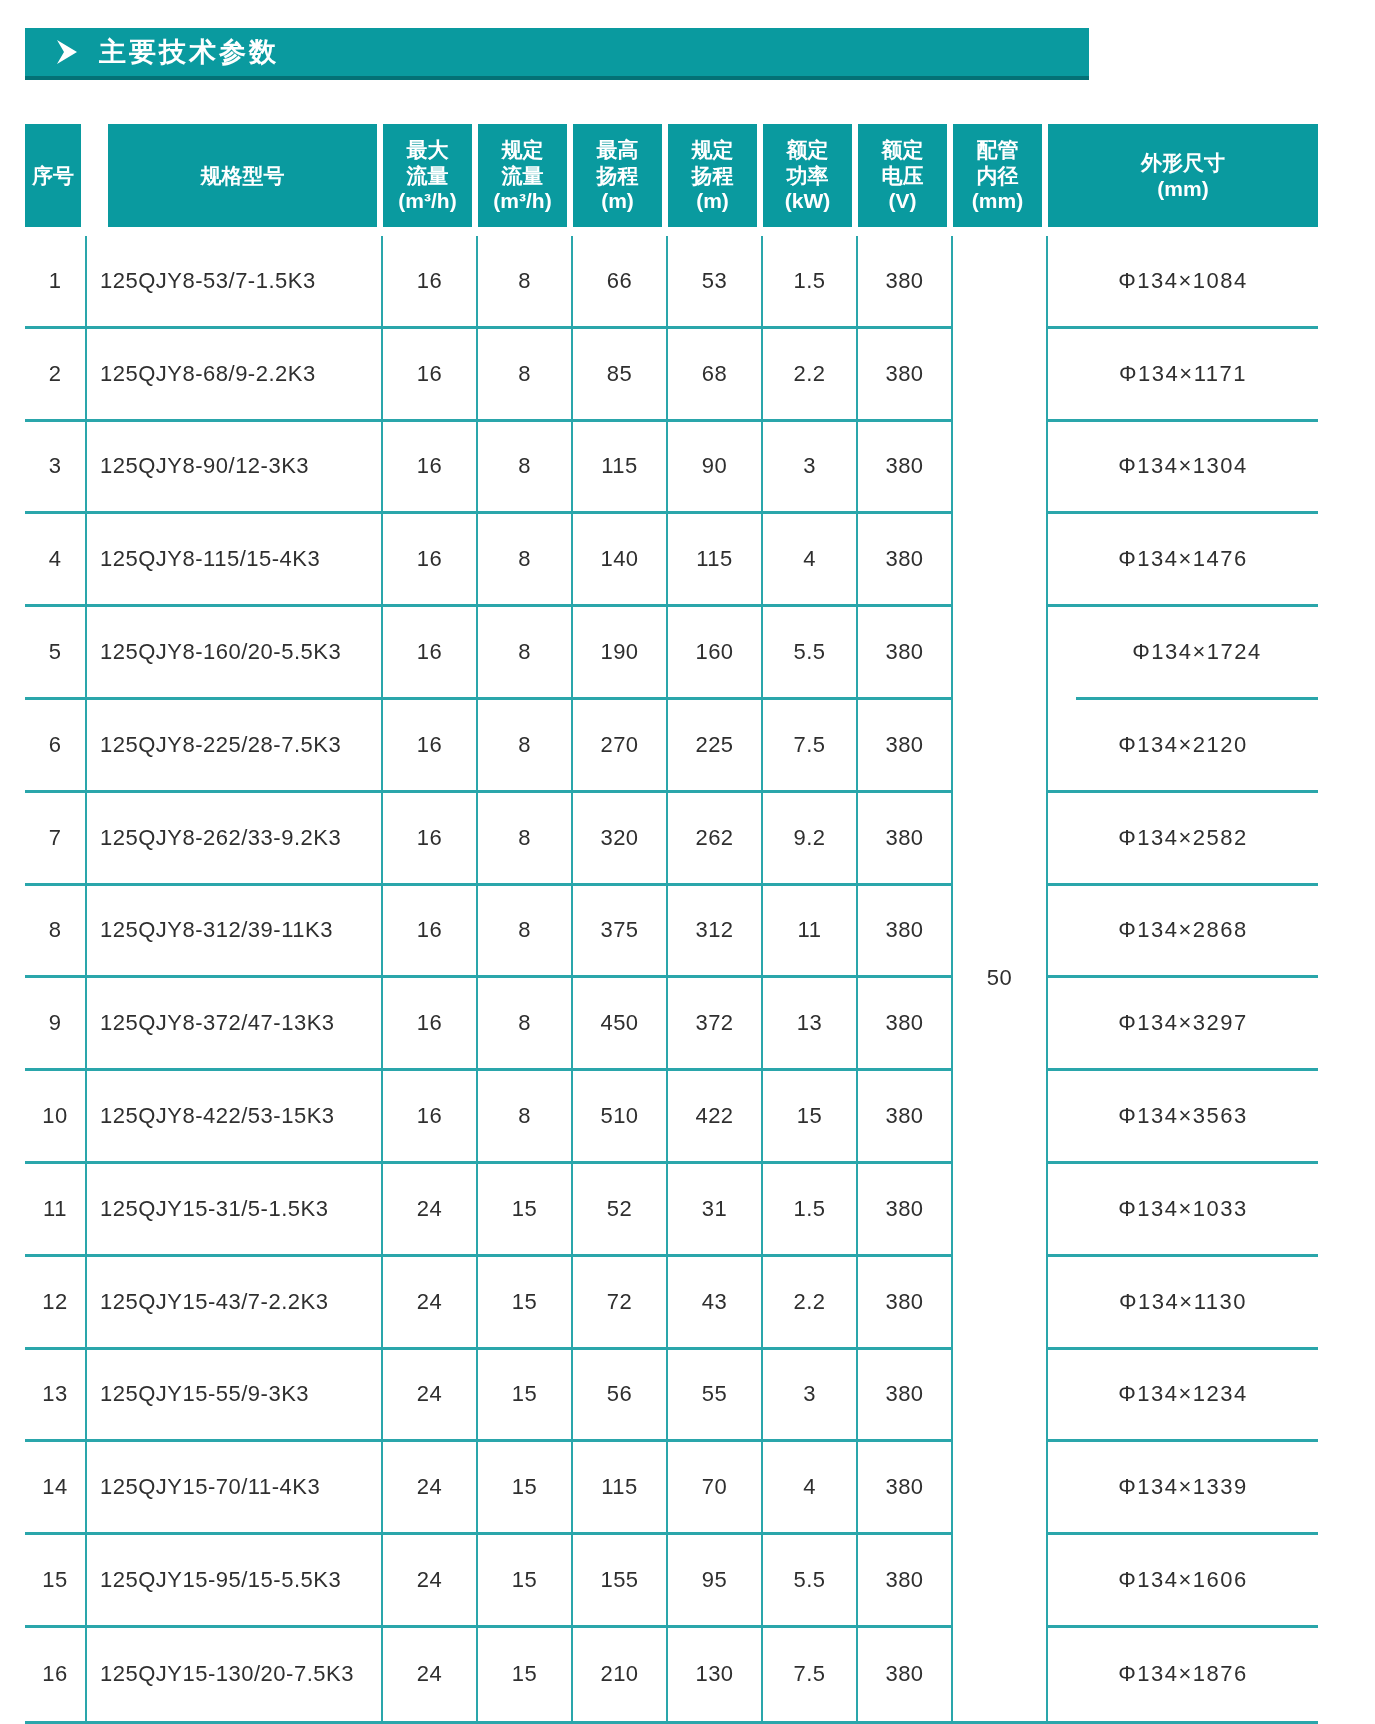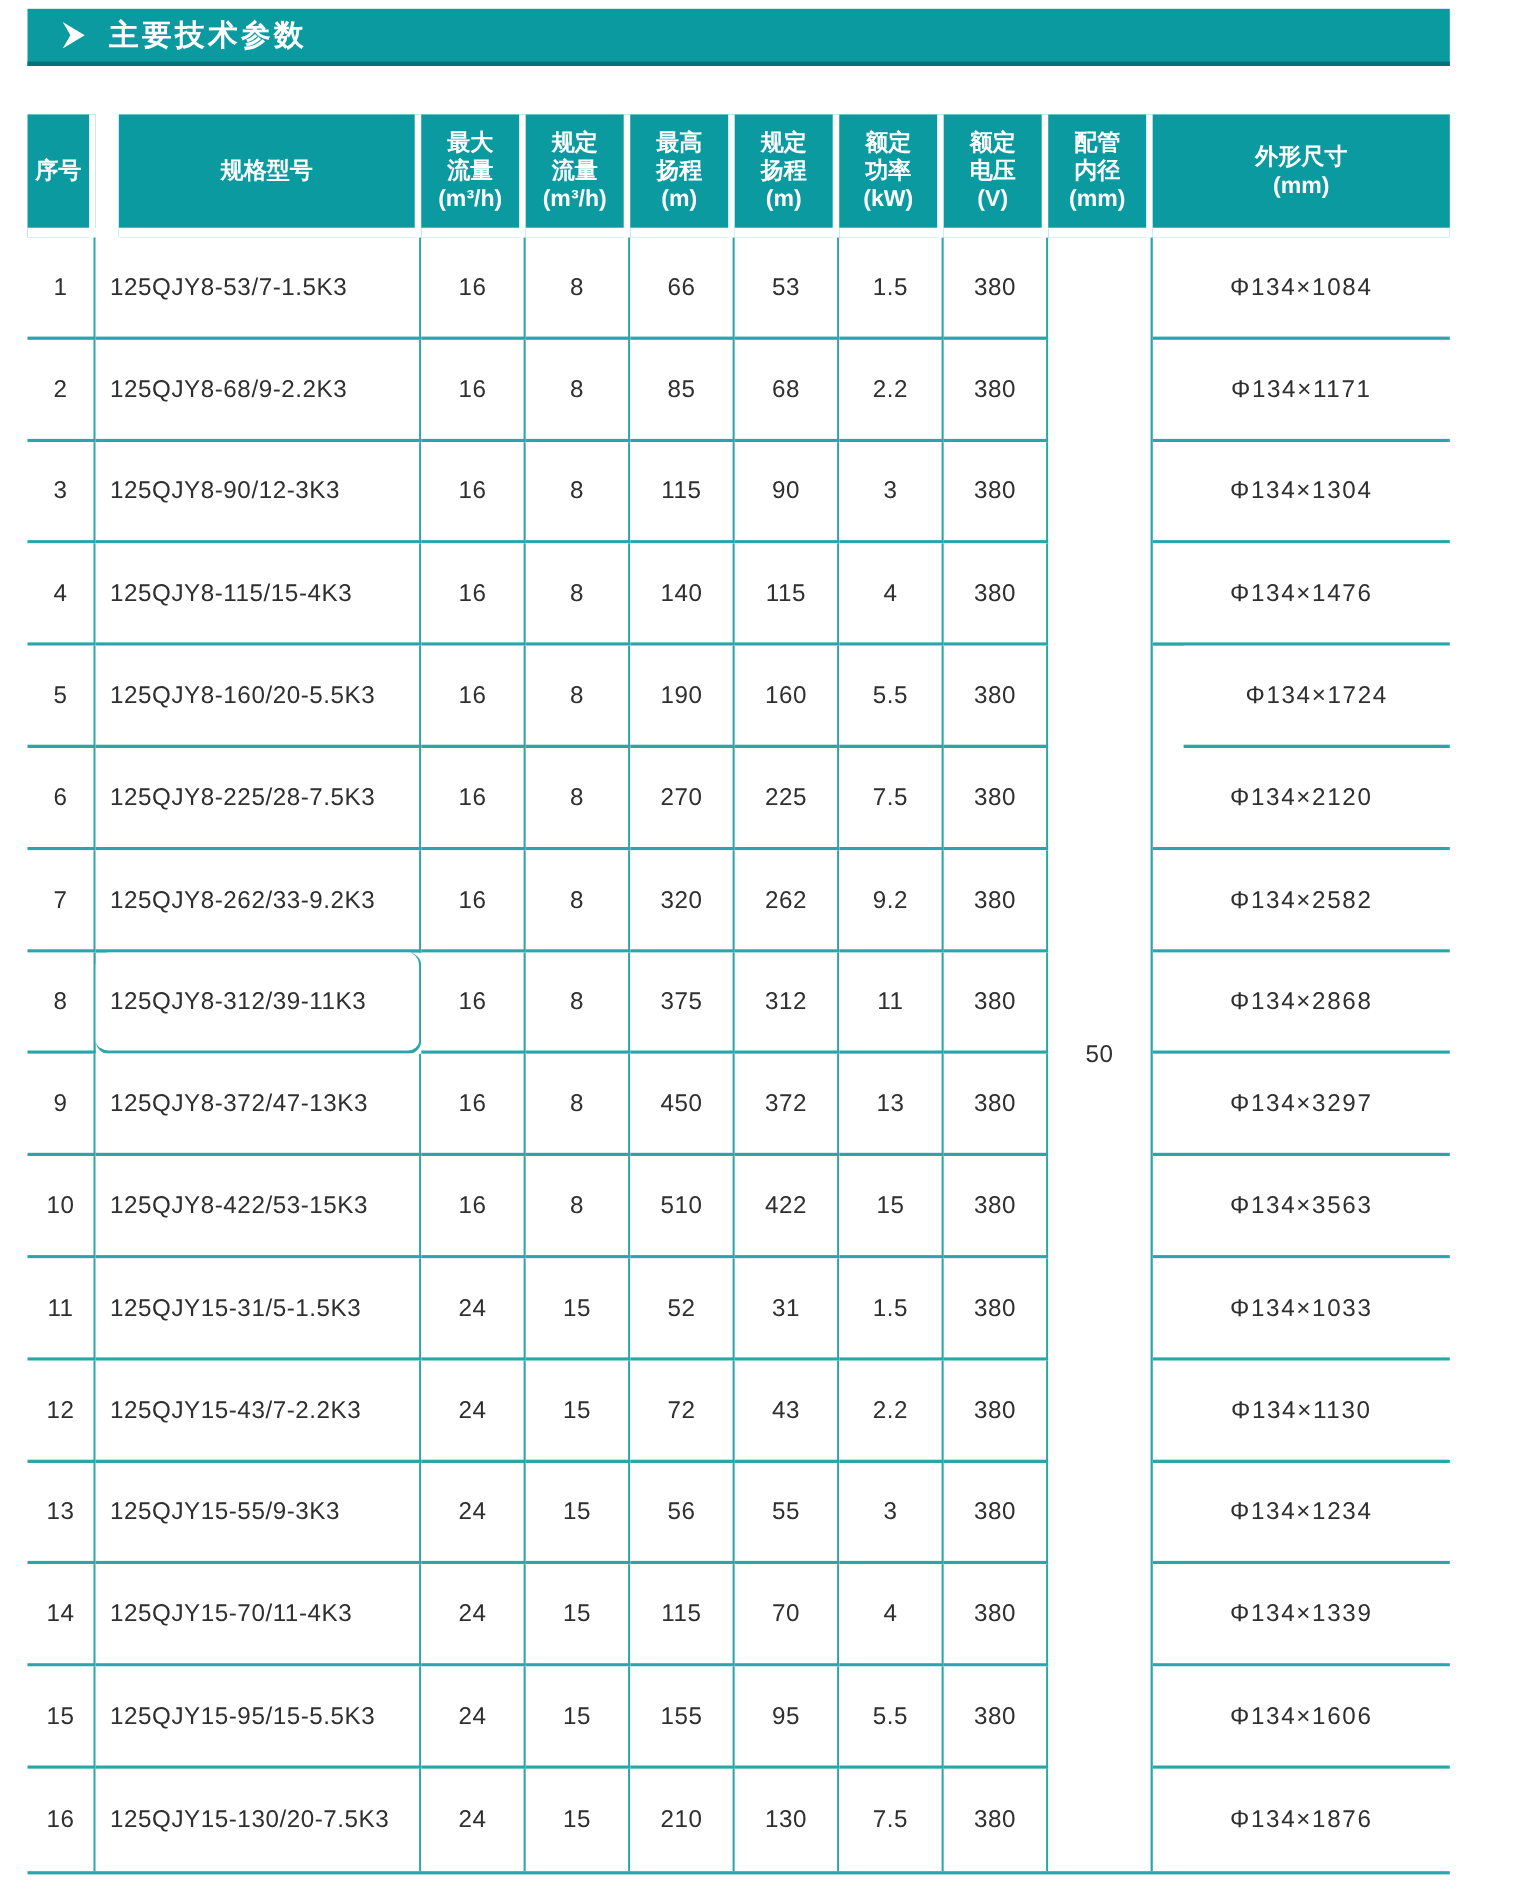--- a/index.html
+++ b/index.html
@@ -11,22 +11,22 @@
   html,body{margin:0;padding:0;}
   body{
     width:1375px;height:1724px;
     background:#ffffff;
     font-family:"Liberation Sans","DejaVu Sans",sans-serif;
     color:var(--ink);
     overflow:hidden;
   }
   
   .title-bar{
-    margin:8px 0 0 25px;
-    width:1293px;height:52px;
+    margin:28px 0 0 25px;
+    width:1064px;height:52px;
     background:var(--teal);
     border-bottom:4px solid var(--teal-dark);
     box-sizing:border-box;
     display:flex;align-items:center;
     padding-left:32px;
   }
   .title-bar .arrow{
     display:inline-flex;margin-right:20px;flex:0 0 auto;
   }
   .title-text{
@@ -164,21 +164,21 @@
     <div class="td" data-name="cell-index" style="grid-area: 8 / 1;">7</div>
     <div class="td left" data-name="cell-model" style="grid-area: 8 / 2;">125QJY8-262/33-9.2K3</div>
     <div class="td" data-name="cell-max_flow" style="grid-area: 8 / 3;">16</div>
     <div class="td" data-name="cell-rated_flow" style="grid-area: 8 / 4;">8</div>
     <div class="td" data-name="cell-max_head" style="grid-area: 8 / 5;">320</div>
     <div class="td" data-name="cell-rated_head" style="grid-area: 8 / 6;">262</div>
     <div class="td" data-name="cell-rated_power" style="grid-area: 8 / 7;">9.2</div>
     <div class="td" data-name="cell-rated_voltage" style="grid-area: 8 / 8;">380</div>
     <div class="td col-last" data-name="cell-dimensions" style="grid-area: 8 / 10;">Φ134×2582</div>
     <div class="td" data-name="cell-index" style="grid-area: 9 / 1;">8</div>
-    <div class="td left" data-name="cell-model" style="grid-area: 9 / 2; border-radius: 12px;">125QJY8-312/39-11K3</div>
+    <div class="td left" data-name="cell-model" style="grid-area: 9 / 2;">125QJY8-312/39-11K3</div>
     <div class="td" data-name="cell-max_flow" style="grid-area: 9 / 3;">16</div>
     <div class="td" data-name="cell-rated_flow" style="grid-area: 9 / 4;">8</div>
     <div class="td" data-name="cell-max_head" style="grid-area: 9 / 5;">375</div>
     <div class="td" data-name="cell-rated_head" style="grid-area: 9 / 6;">312</div>
     <div class="td" data-name="cell-rated_power" style="grid-area: 9 / 7;">11</div>
     <div class="td" data-name="cell-rated_voltage" style="grid-area: 9 / 8;">380</div>
     <div class="td col-last" data-name="cell-dimensions" style="grid-area: 9 / 10;">Φ134×2868</div>
     <div class="td" data-name="cell-index" style="grid-area: 10 / 1;">9</div>
     <div class="td left" data-name="cell-model" style="grid-area: 10 / 2;">125QJY8-372/47-13K3</div>
     <div class="td" data-name="cell-max_flow" style="grid-area: 10 / 3;">16</div>

